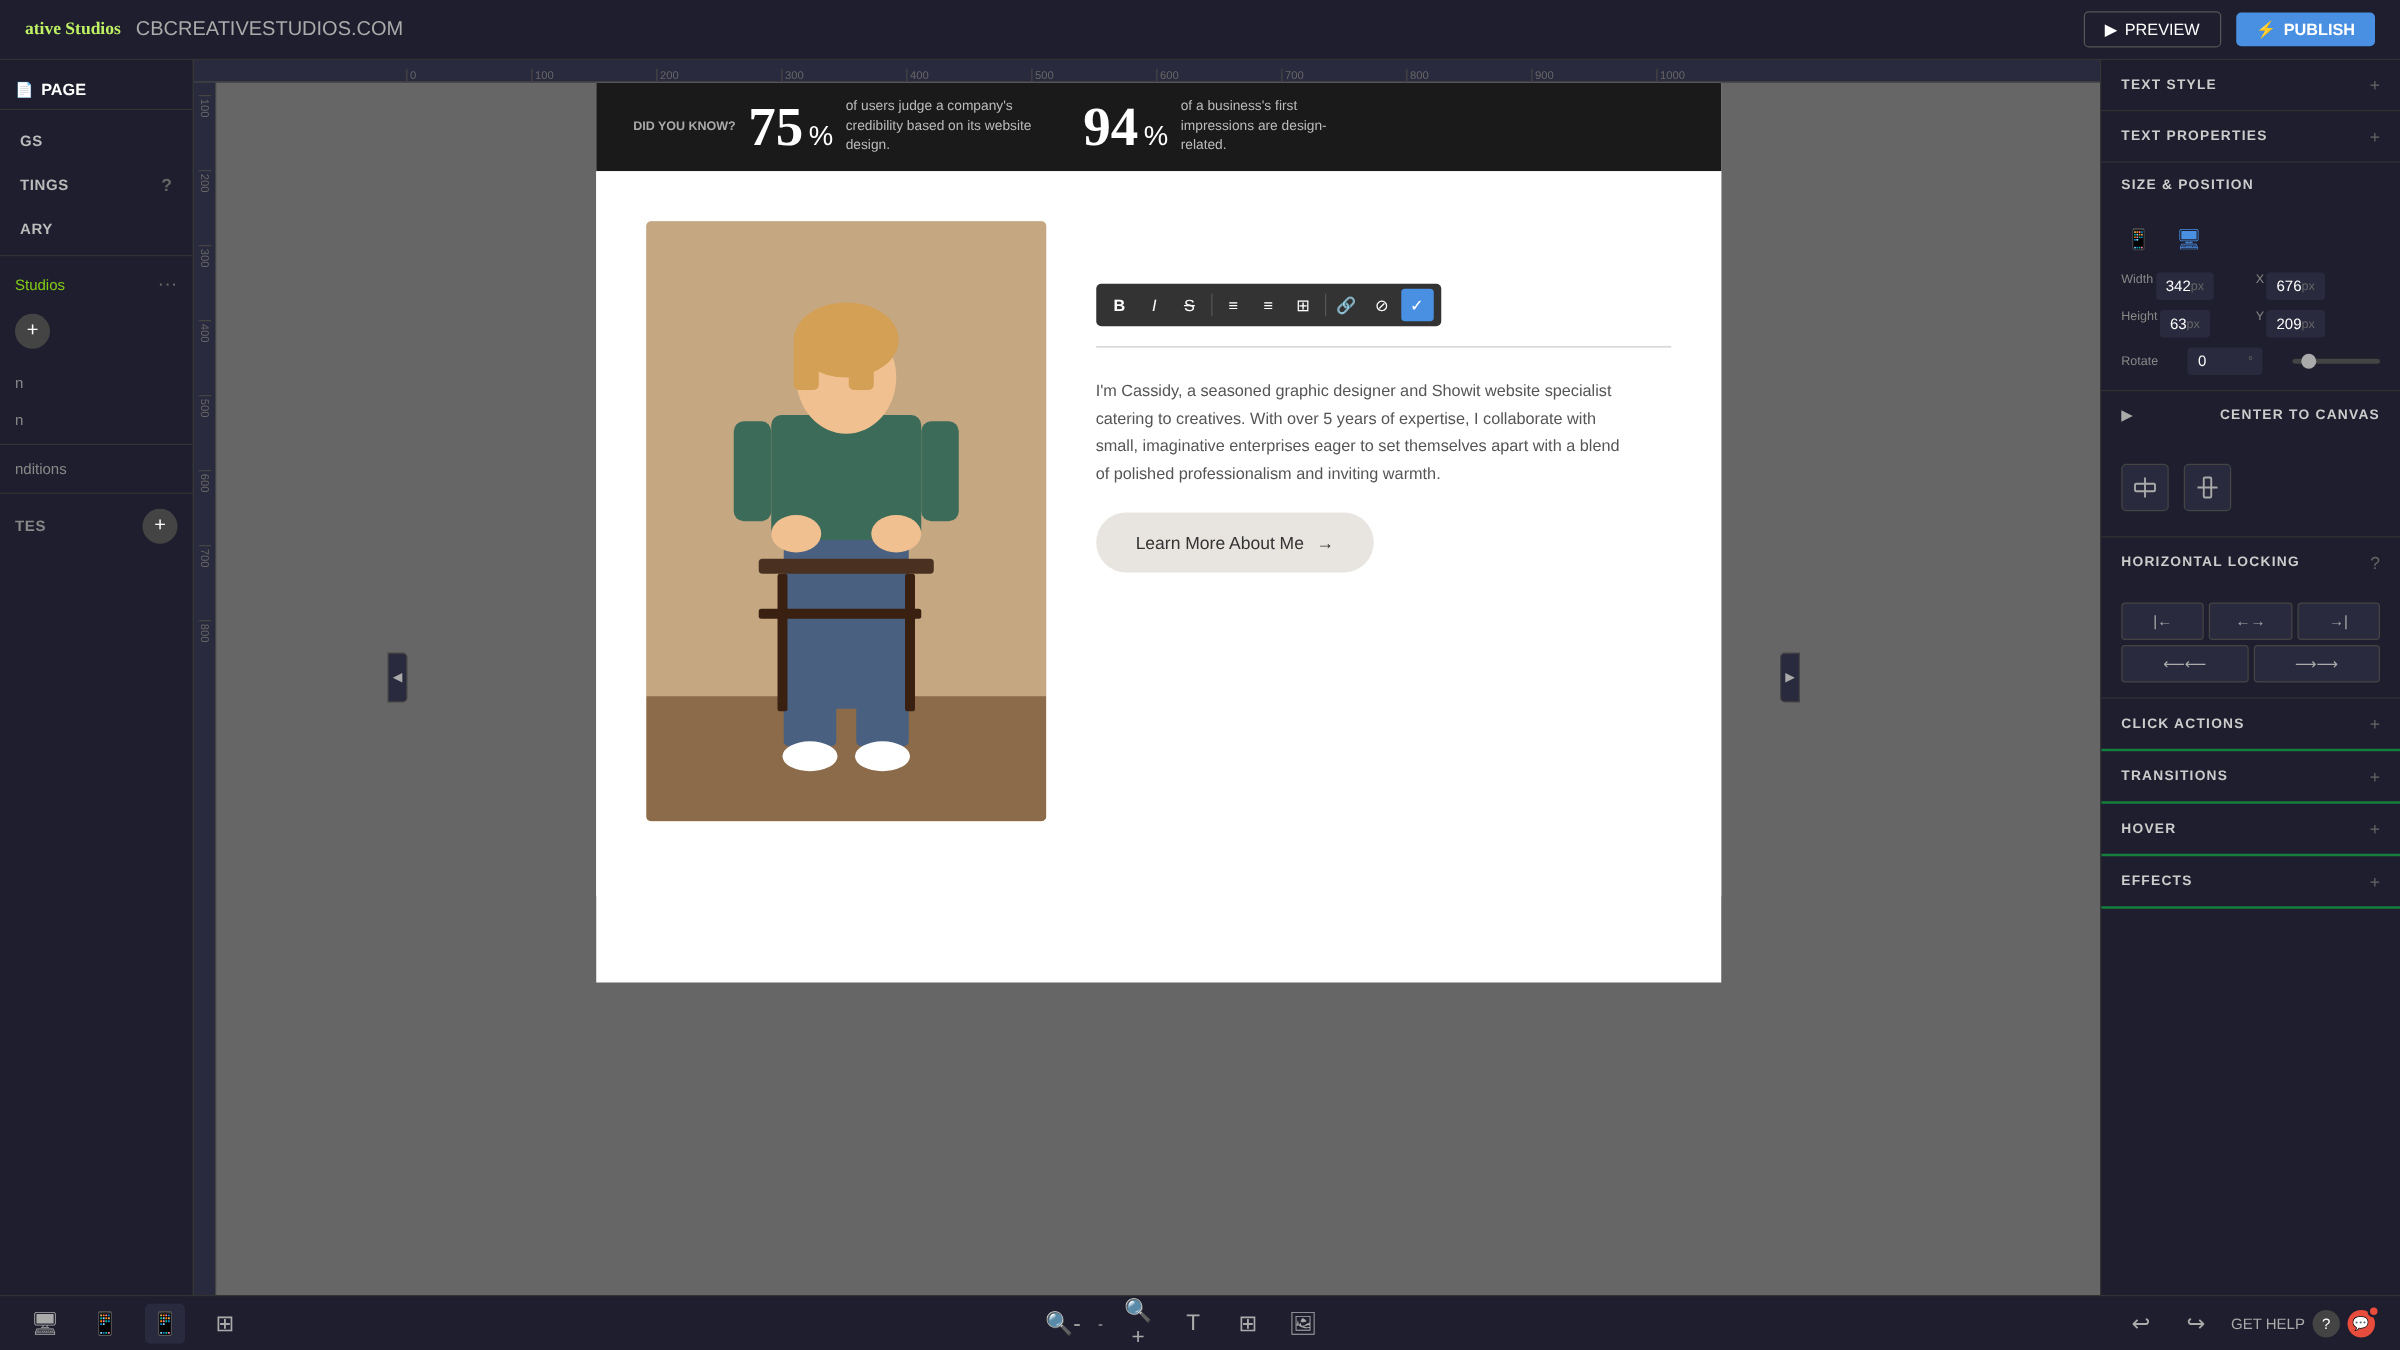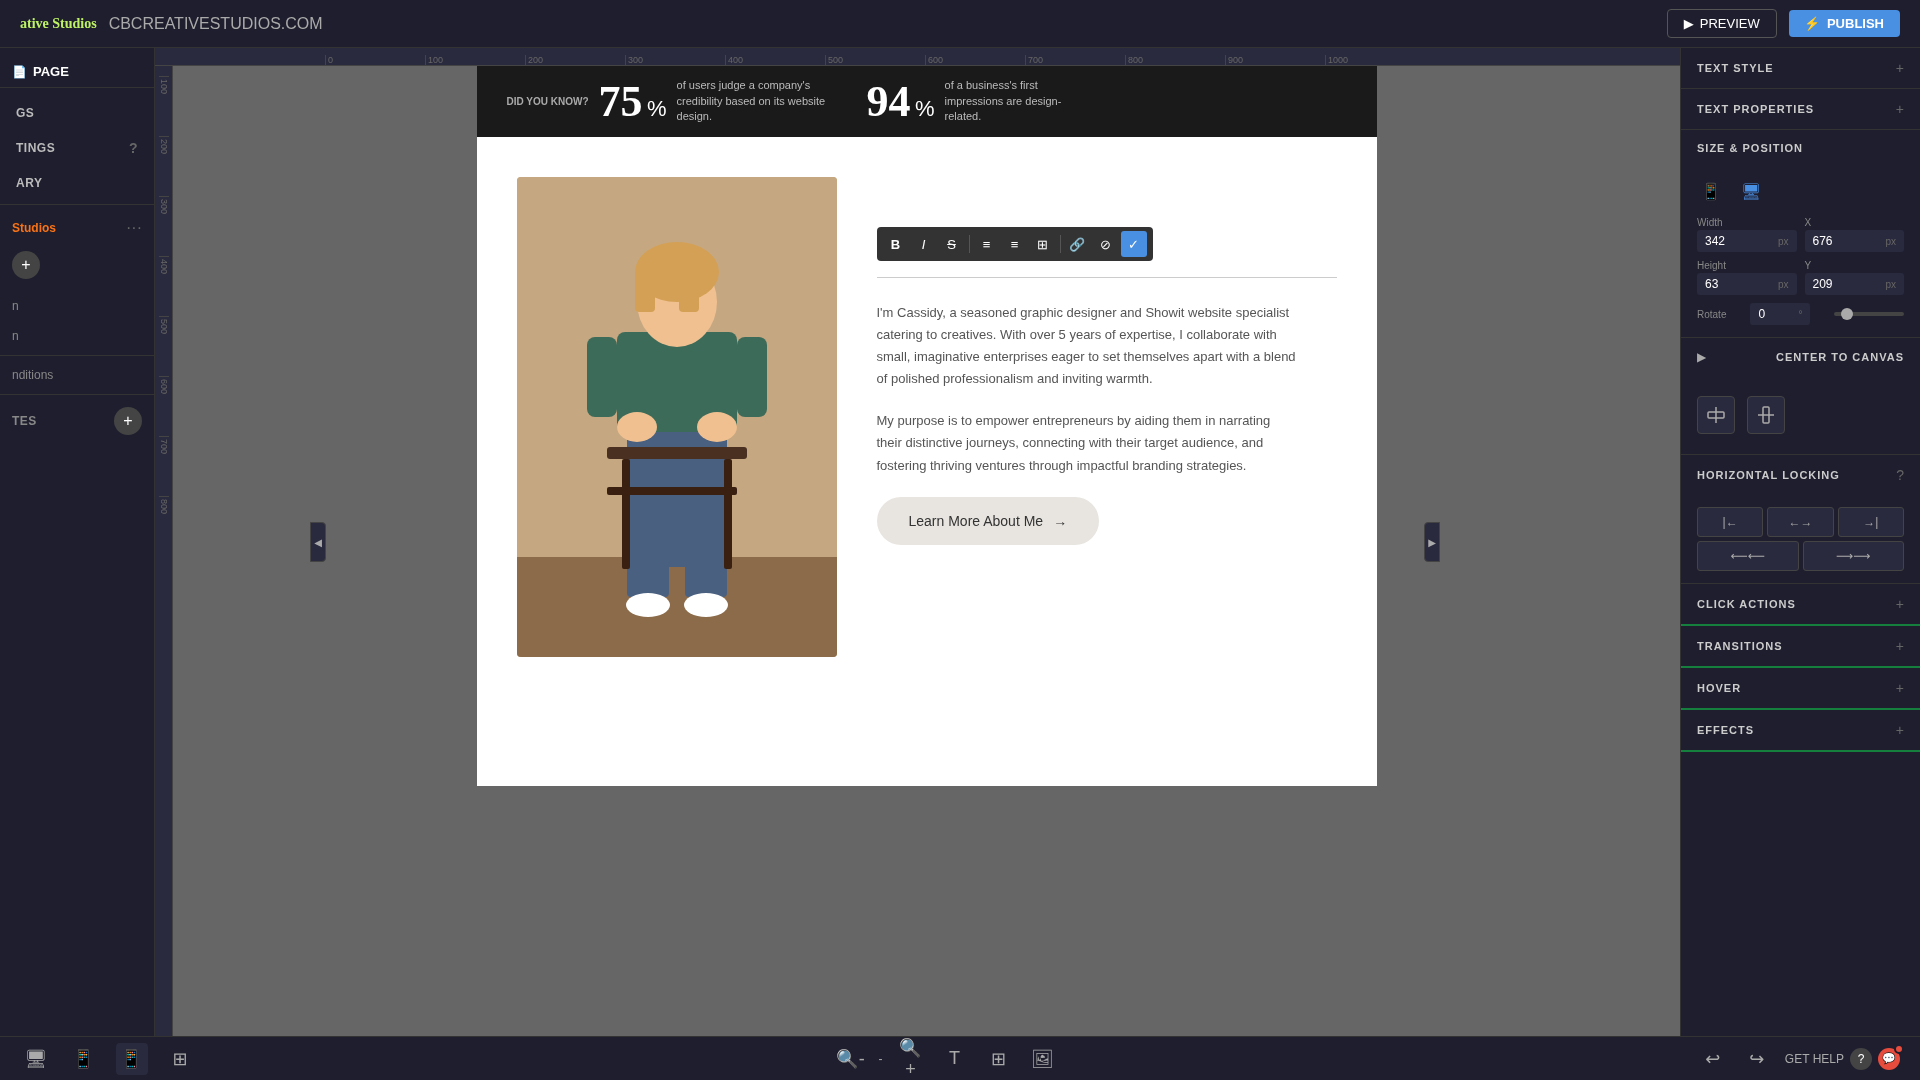--- a/index.html
+++ b/index.html
@@ -80,21 +80,21 @@
       justify-content: space-between;
     }
     .sidebar-item .help-icon { color: #666; font-size: 14px; }
     .sidebar-divider { height: 1px; background: #333; margin: 4px 0; }
     .sidebar-project {
       padding: 10px 12px;
       display: flex;
       align-items: center;
       justify-content: space-between;
     }
-    .sidebar-project-name { color: #f97316; font-size: 12px; font-weight: bold; }
+    .sidebar-project-name { color: #84cc16; font-size: 12px; }
     .sidebar-project-dots { color: #666; font-size: 16px; cursor: pointer; }
     .sidebar-add-btn {
       width: 28px; height: 28px;
       border-radius: 50%;
       background: #444;
       color: #fff;
       border: none;
       cursor: pointer;
       display: flex; align-items: center; justify-content: center;
       font-size: 16px;
@@ -393,21 +393,21 @@
     .device-btn.active { color: #4a90e2; }
 
     
     .size-pos-grid {
       display: grid;
       grid-template-columns: 1fr 1fr;
       gap: 8px;
     }
     .sp-field {
       display: flex;
-      flex-direction: column;
+      flex-direction: row;
       gap: 2px;
     }
     .sp-label { color: #888; font-size: 10px; }
     .sp-input-row {
       display: flex;
       align-items: center;
       background: #2a2a3e;
       border-radius: 3px;
       padding: 4px 8px;
     }
@@ -688,21 +688,20 @@
                 <button class="toolbar-btn">🔗</button>
                 <button class="toolbar-btn">⊘</button>
                 <button class="toolbar-btn active">✓</button>
               </div>
 
               
 
               <div class="separator-line"></div>
 
               <p class="about-para">I'm Cassidy, a seasoned graphic designer and Showit website specialist catering to creatives. With over 5 years of expertise, I collaborate with small, imaginative enterprises eager to set themselves apart with a blend of polished professionalism and inviting warmth.</p>
-              <p class="about-para">My purpose is to empower entrepreneurs by aiding them in narrating their distinctive journeys, connecting with their target audience, and fostering thriving ventures through impactful branding strategies.</p>
 
               <button class="learn-more-btn">
                 <span>Learn More About Me</span>
                 <span>→</span>
               </button>
             </div>
           </div>
         </div>
       </div>
     </div>

